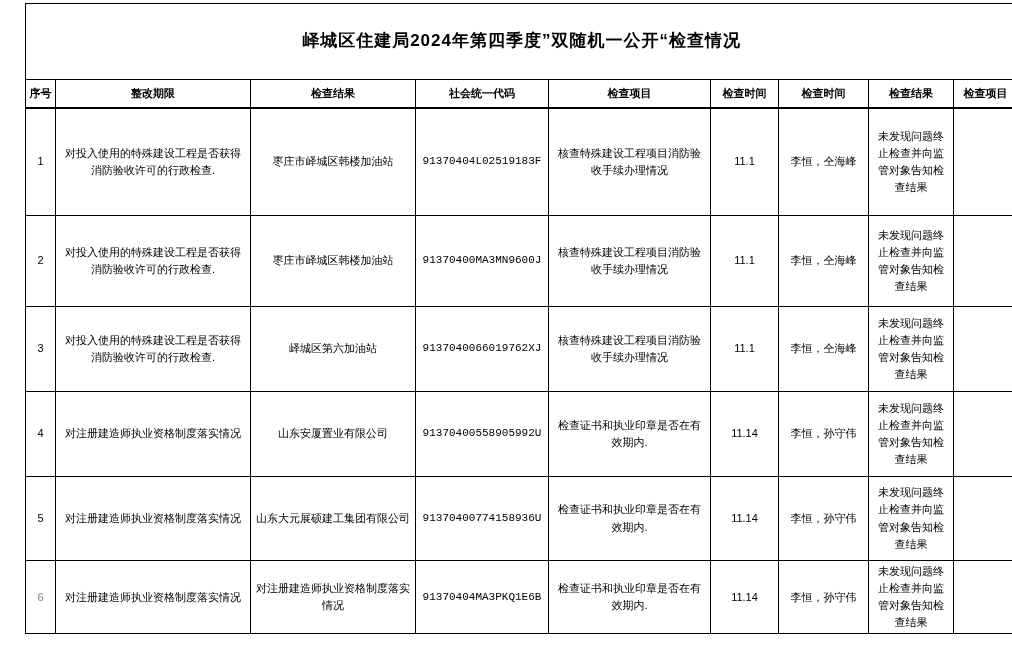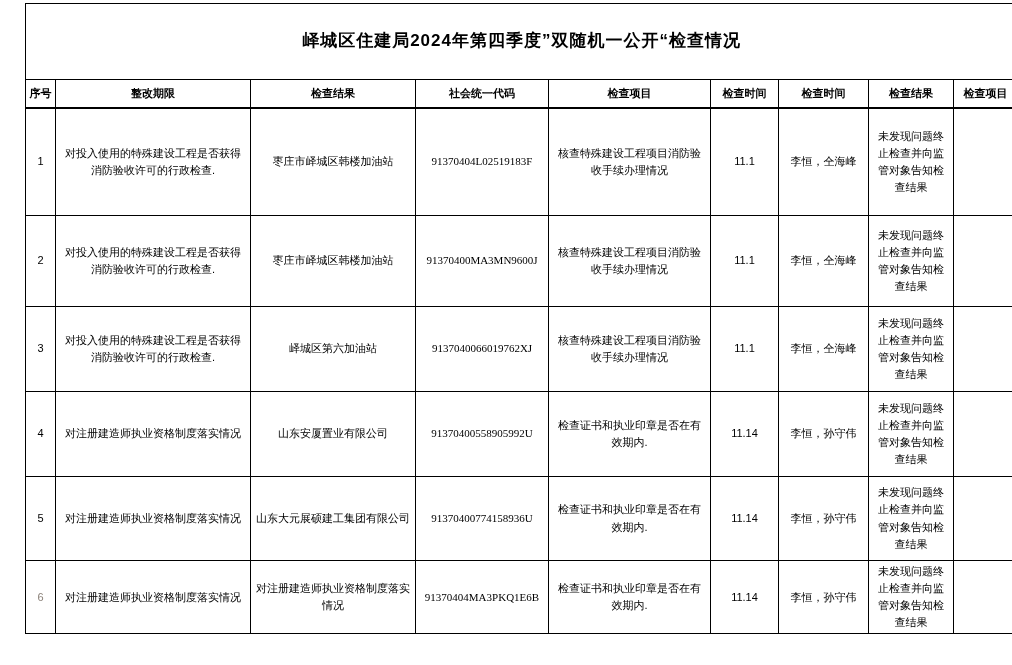--- a/index.html
+++ b/index.html
@@ -44,21 +44,21 @@
     font-weight: bold;
     border-bottom: 2px solid #000000;
     padding: 2px 1px;
   }
   tr.r1 td { height: 108px; }
   tr.r2 td { height: 91px; }
   tr.r3 td { height: 85px; }
   tr.r4 td { height: 85px; }
   tr.r5 td { height: 84px; }
   tr.r6 td { height: 63px; }
-  td.code-cell { font-family: Liberation Serif, serif; font-size: 11px; letter-spacing: 0; }
+  td.code-cell { font-family: Liberation Mono, monospace; font-size: 11px; letter-spacing: 0; }
   td.seq-small { font-size: 7px; color: #8a8078; }
 </style>
 </head>
 <body>
 
 <div class="page">
   <table class="sheet">
     <colgroup>
       <col style="width:30px">
       <col style="width:195px">

